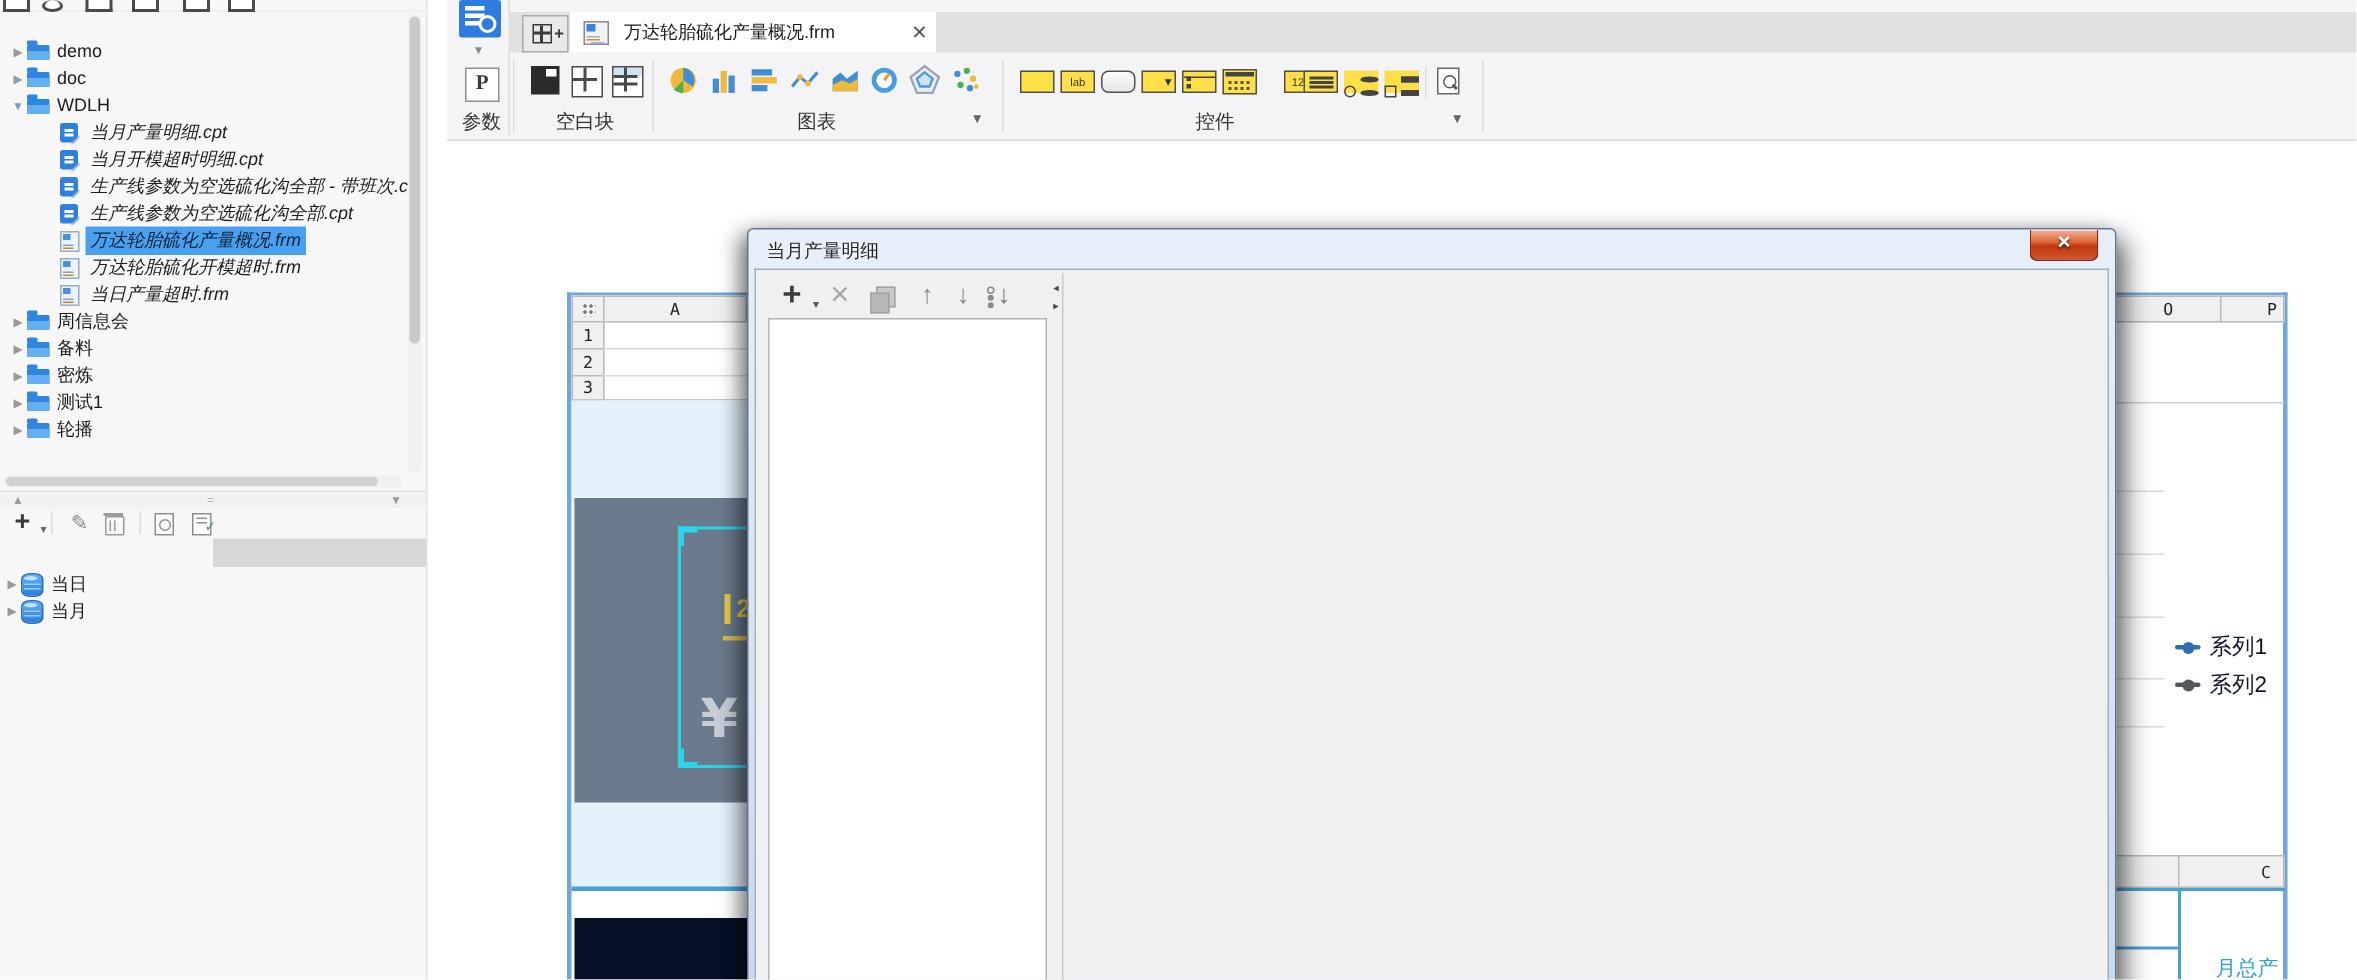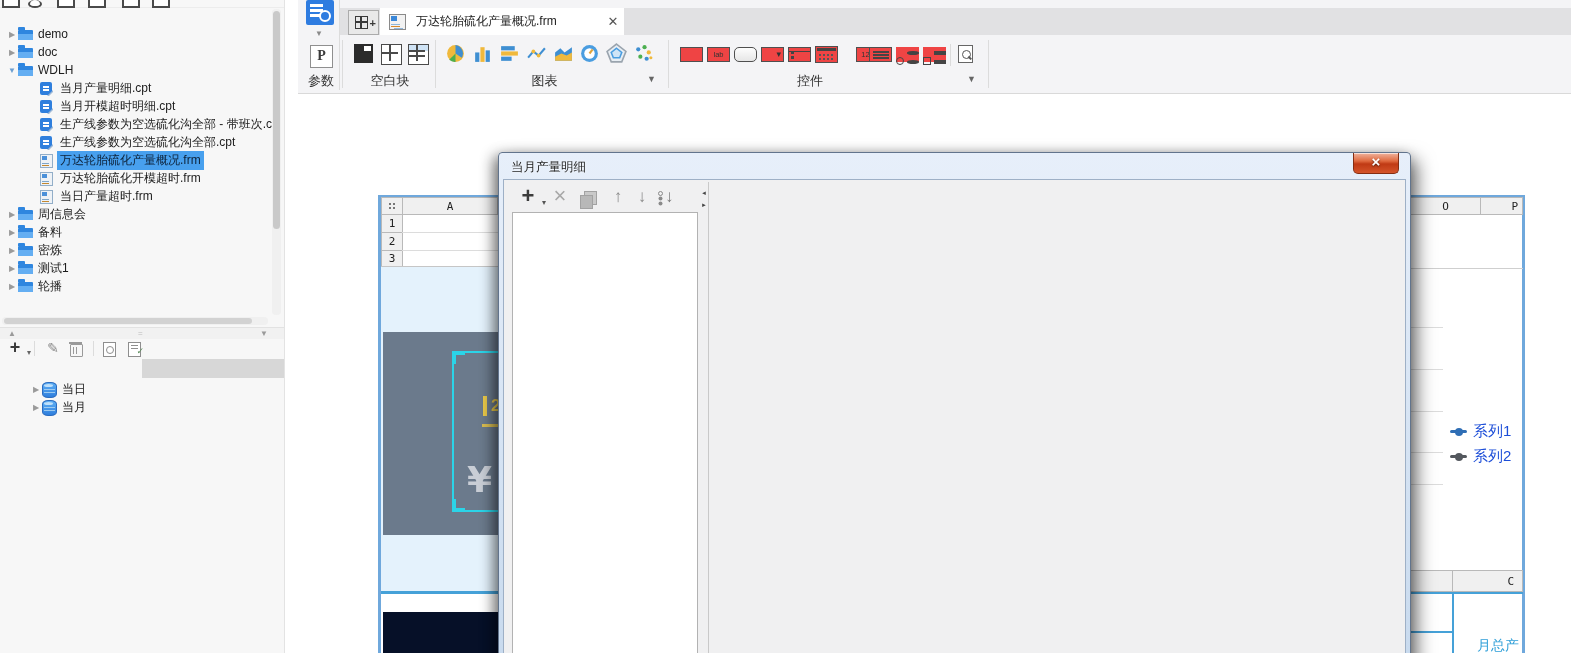--- a/index.html
+++ b/index.html
@@ -9,21 +9,21 @@
 
   
   #left-panel{left:0;top:0;width:284px;height:653px;background:#f7f7f7;border-right:1px solid #e3e3e3;}
   .topcut{top:0;height:7px;background:#f7f7f7;border-bottom:1px solid #ececec;left:0;right:0;}
   .topcut i{position:absolute;top:0;height:6px;width:14px;border:2px solid #4a4a4a;border-top:none;background:#fff;}
   #file-tree{left:4px;top:9px;width:270px;height:308px;overflow:hidden;margin-top:16px;}
   .tree-item{height:18px;display:flex;align-items:center;font-size:12px;color:#1c1c1c;white-space:nowrap;}
   .tw{width:12px;text-align:center;font-size:8px;color:#9a9a9a;flex:0 0 12px;margin-left:2px;}
   .t-folder .tw::before{content:"\25B6";}
   .expanded .tw::before{content:"\25BC";color:#6d9fd0;}
-  .ind-1{padding-left:22px;}
+  .ind-1{padding-left:22px;font-style:italic;}
   .ticon{flex:0 0 17px;position:relative;height:15px;}
   .tlabel{padding:1px 3px;}
   .selected .tlabel{background:#48a0ee;color:#0d2239;}
   .ic-folder{position:absolute;left:0;top:3px;width:15px;height:10px;background:#2f86df;border-radius:1px;}
   .ic-folder::before{content:"";position:absolute;top:-3px;left:0;width:7px;height:3px;background:#2f86df;border-radius:1px 1px 0 0;}
   .ic-folder::after{content:"";position:absolute;left:0;bottom:0;width:15px;height:6px;background:#64aef2;border-radius:0 0 1px 1px;}
   .ic-cpt{position:absolute;left:0;top:1px;width:12px;height:13px;background:#2f7fdd;border-radius:2px;}
   .ic-cpt::before{content:"";position:absolute;left:3px;top:4px;width:6px;height:2px;background:#fff;box-shadow:0 3px 0 #fff;}
   .ic-cpt::after{content:"";position:absolute;right:-2px;bottom:-2px;border:3px solid;border-color:transparent #f7f7f7 #f7f7f7 transparent;filter:drop-shadow(-1px -1px 0 #9db8d6);}
   .ic-frm{position:absolute;left:0;top:1px;width:11px;height:12px;background:#eef2f6;border:1px solid #92aec8;}
@@ -44,21 +44,21 @@
   .icon-trash{border:1px solid #9a9a9a;border-radius:1px;width:11px!important;height:11px!important;top:5px;}
   .icon-trash::before{content:"";position:absolute;left:-2px;top:-3px;width:13px;height:2px;background:#9a9a9a;}
   .icon-trash::after{content:"";position:absolute;left:2px;top:2px;width:1px;height:7px;background:#9a9a9a;box-shadow:3px 0 0 #9a9a9a;}
   .icon-docsearch,.icon-docedit{border:1px solid #8e8e8e;width:11px!important;height:13px!important;top:3px;background:#fff;}
   .icon-docsearch::before{content:"";position:absolute;left:2px;top:3px;width:6px;height:6px;border:1.5px solid #8e8e8e;border-radius:50%;}
   .icon-docedit::before{content:"";position:absolute;left:2px;top:2px;width:7px;height:1px;background:#8e8e8e;box-shadow:0 3px 0 #8e8e8e;}
   .icon-docedit::after{content:"\2713";position:absolute;right:-4px;bottom:-4px;font-size:9px;color:#5a8a5a;}
   #ds-tabs{left:0;top:359px;width:284px;height:19px;display:flex;}
   .ds-tab{flex:1;text-align:center;font-size:12.5px;line-height:19px;color:#2a2a2a;background:#d7d7d7;}
   .ds-tab.active{background:#f7f7f7;}
-  #ds-items{left:0;top:380px;width:284px;padding-left:28px;}
+  #ds-items{left:0;top:380px;width:284px;}
   .ds-item{height:18px;display:flex;align-items:center;font-size:12px;color:#1c1c1c;}
   .ds-item .tw::before{content:"\25B6";}
   .ic-db{position:absolute;left:0;top:0;width:13px;height:14px;background:linear-gradient(#5fb0f5,#2f7fdd);border:1px solid #2a6cc0;border-radius:6px/4px;}
   .ic-db::before{content:"";position:absolute;left:1px;top:1px;width:9px;height:3px;background:#bfe0fa;border-radius:50%;}
   .ic-db::after{content:"";position:absolute;left:1px;top:6px;width:11px;height:1px;background:#9ecbf0;box-shadow:0 3px 0 #9ecbf0;}
 
   
   #main-top{left:298px;top:0;width:1273px;height:93px;background:#f4f4f6;border-bottom:1px solid #d9d9d9;}
   #search-btn{left:8px;top:0;width:28px;height:25px;background:#2e7ce0;border-radius:2px;}
   #search-btn::before{content:"";position:absolute;left:4px;top:4px;width:13px;height:3px;background:#fff;box-shadow:0 5px 0 #fff,0 10px 0 #fff;}
@@ -86,21 +86,21 @@
   .blk1{background:#2b2b2b;}
   .blk1::before{content:"";position:absolute;right:2px;top:2px;width:7px;height:5px;background:#fff;}
   .blk2{border:1.5px solid #4a4a4a;background:#fff;}
   .blk2::before{content:"";position:absolute;left:0;top:7px;width:16px;height:1.5px;background:#4a4a4a;}
   .blk2::after{content:"";position:absolute;left:7px;top:0;width:1.5px;height:16px;background:#4a4a4a;}
   .blk3{border:1.5px solid #4a4a4a;background:linear-gradient(#cfe3f5 0 6px,#fff 6px);}
   .blk3::before{content:"";position:absolute;left:0;top:5px;width:16px;height:1.5px;background:#4a4a4a;box-shadow:0 5px 0 #4a4a4a;}
   .blk3::after{content:"";position:absolute;left:7px;top:0;width:1.5px;height:16px;background:#4a4a4a;}
   .chart-ic{position:absolute;top:43px;width:21px;height:21px;}
   #pbtn{left:12px;top:45px;width:21px;height:21px;border:1px solid #8f8f8f;background:#fff;text-align:center;font:bold 14px "Liberation Serif","DejaVu Serif",serif;color:#3a3a3a;line-height:20px;}
-  .ctl{position:absolute;top:47px;width:23px;height:15px;border:1px solid #4f4f4f;background:#ef4444;box-sizing:border-box;font-size:7.5px;color:#333;text-align:center;line-height:13px;}
+  .ctl{position:absolute;top:47px;width:23px;height:15px;border:1px solid #4f4f4f;background:#fde047;box-sizing:border-box;font-size:7.5px;color:#333;text-align:center;line-height:13px;}
   .ctl-round{border-radius:5px;background:linear-gradient(#fdfdfd,#e6e6e6);}
   .ctl-combo::after{content:"\25BE";position:absolute;right:2px;top:0;font-size:9px;line-height:13px;color:#333;}
   .ctl-panel::before{content:"";position:absolute;left:2px;top:3px;width:3px;height:3px;background:#444;box-shadow:0 5px 0 #444;}
   .ctl-panel::after{content:"";position:absolute;left:0;top:3px;right:0;height:1px;background:#444;}
   .ctl-cal{height:17px!important;top:46px;}
   .ctl-cal::before{content:"";position:absolute;left:1px;right:1px;top:1px;height:3px;background:#444;}
   .ctl-cal::after{content:"";position:absolute;left:3px;top:7px;width:2px;height:2px;background:#555;box-shadow:4px 0 0 #555,8px 0 0 #555,12px 0 0 #555,0 4px 0 #555,4px 4px 0 #555,8px 4px 0 #555,12px 4px 0 #555;}
   .ctl-lines::before{content:"";position:absolute;left:3px;top:3px;width:16px;height:1.5px;background:#444;box-shadow:0 3px 0 #444,0 6px 0 #444;}
   .ctl-radio,.ctl-check{border:none;}
   .ctl-radio::before{content:"";position:absolute;left:0;top:1px;width:6px;height:6px;border:1.5px solid #444;border-radius:50%;}
@@ -122,21 +122,21 @@
   .cyframe{border-left:2px solid #2bd4e8;border-top:2px solid #2bd4e8;border-bottom:2px solid #2bd4e8;}
   .cyframe::before{content:"";position:absolute;left:-2px;top:-2px;width:9px;height:9px;border-left:4px solid #2bd4e8;border-top:4px solid #2bd4e8;}
   .cyframe::after{content:"";position:absolute;left:-2px;bottom:-2px;width:9px;height:9px;border-left:4px solid #2bd4e8;border-bottom:4px solid #2bd4e8;}
   #card-ybar{background:#e8c84a;}
   #card-val{color:#e8c84a;font-size:17px;font-weight:bold;}
   #card-uline{background:#d8bc52;}
   #card-cny{color:#c9ced6;font-size:36px;font-weight:bold;font-family:"DejaVu Sans",sans-serif;}
   #navy-block{background:#061028;}
   .gline{background:#dcdcdc;height:1px;}
   .bluline{background:#45a1d8;}
-  .legend-row{display:flex;align-items:center;font-size:15px;color:#1d4ed8;}
+  .legend-row{display:flex;align-items:center;font-size:15px;color:#0f172a;}
   .legend-marker{width:17px;height:3px;border-radius:2px;position:relative;margin-right:6px;}
   .legend-marker::before{content:"";position:absolute;left:5px;top:-2.5px;width:8px;height:8px;border-radius:50%;background:inherit;}
   #bt-paren{font-size:12px;color:#222;}
   #bt-text{font-size:14px;color:#2f9fd8;}
 
   
   #dialog{left:498px;top:152px;width:911px;height:515px;background:linear-gradient(#e7effa,#c8daee);border:1px solid #62748c;border-radius:4px 4px 0 0;box-shadow:-5px 4px 14px rgba(0,0,0,.45),6px 8px 18px rgba(0,0,0,.55);}
   #dlg-title{left:12px;top:6px;font-size:12.5px;color:#1f1f1f;text-shadow:0 0 3px #fff;}
   #dlg-close{right:11px;top:0;width:44px;height:20px;background:linear-gradient(#f0b49e,#e06a3f 40%,#c03a14 55%,#d4542a);border:1px solid #852d11;border-top:none;border-radius:0 0 5px 5px;text-align:center;box-shadow:inset 0 1px 0 rgba(255,255,255,.6);}
   #dlg-close::before{content:"\00D7";color:#fff;font-weight:bold;font-size:15px;line-height:18px;text-shadow:0 1px 2px rgba(0,0,0,.6);}

